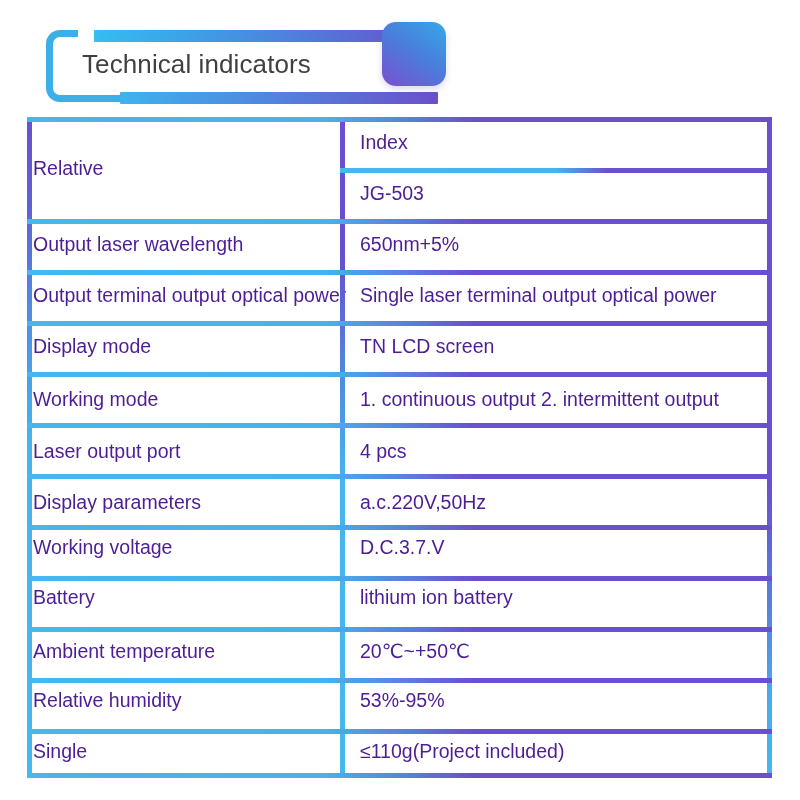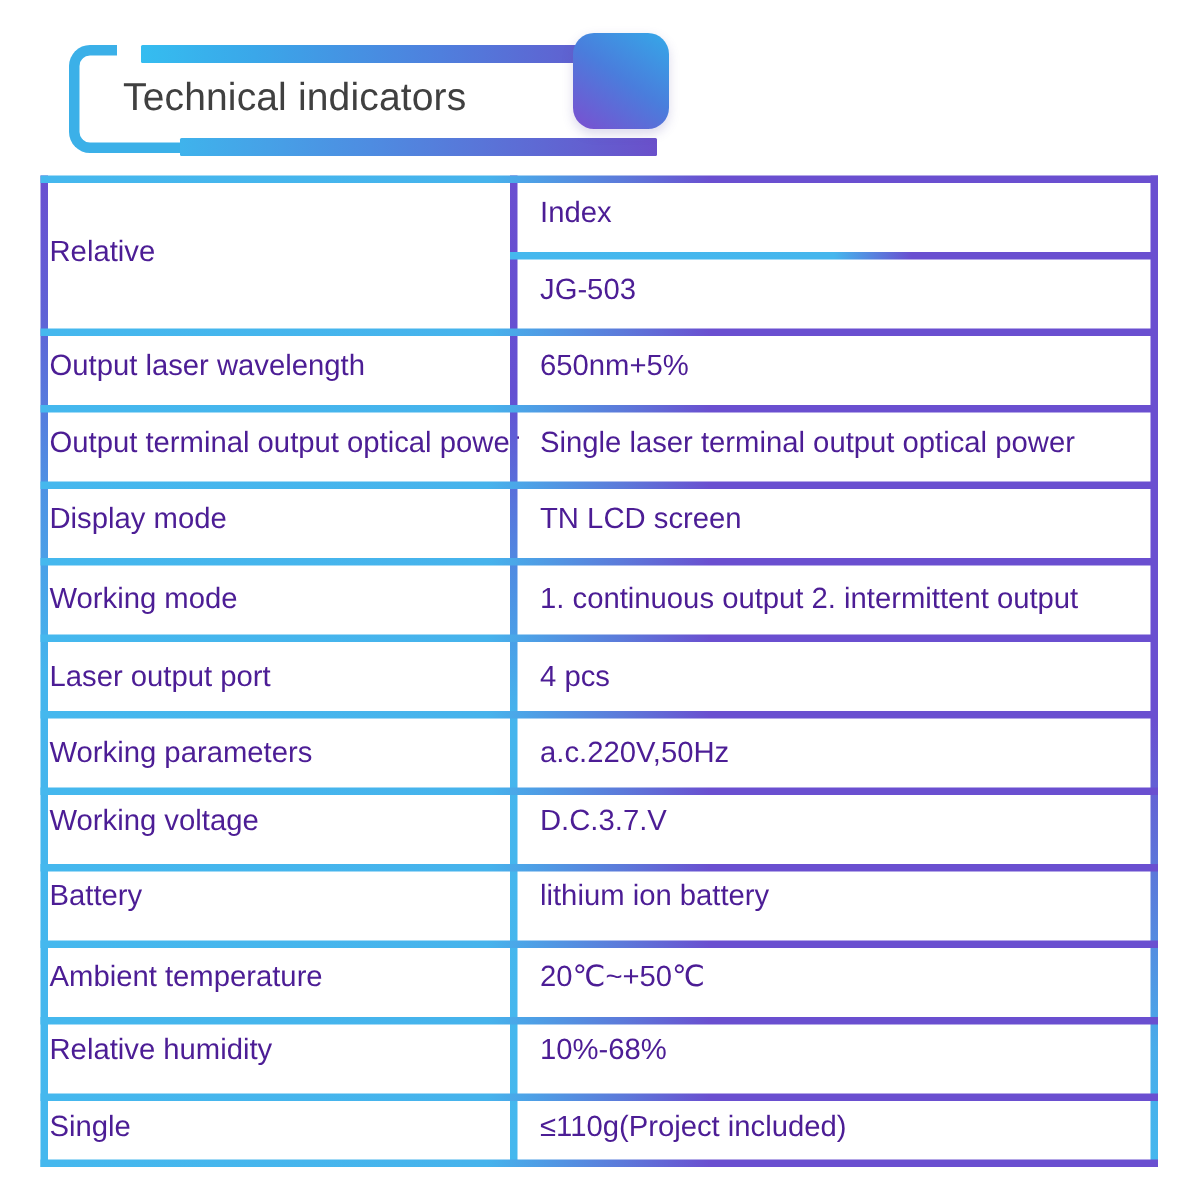--- a/index.html
+++ b/index.html
@@ -191,21 +191,21 @@
     <tr style="height:51px;">
       <td class="col-left">
           <span class="cell-text">Laser output port</span>
         </td>
       <td class="col-right">
           <span class="cell-text">4 pcs</span>
         </td>
     </tr>
     <tr style="height:51px;">
       <td class="col-left">
-          <span class="cell-text">Working parameters</span>
+          <span class="cell-text">Display parameters</span>
         </td>
       <td class="col-right">
           <span class="cell-text">a.c.220V,50Hz</span>
         </td>
     </tr>
     <tr style="height:38px;">
       <td class="col-left">
           <span class="cell-text">Working voltage</span>
         </td>
       <td class="col-right">
@@ -226,21 +226,21 @@
         </td>
       <td class="col-right">
           <span class="cell-text">20℃~+50℃</span>
         </td>
     </tr>
     <tr style="height:51px;">
       <td class="col-left">
           <span class="cell-text">Relative humidity</span>
         </td>
       <td class="col-right">
-          <span class="cell-text">10%-68%</span>
+          <span class="cell-text">53%-95%</span>
         </td>
     </tr>
     <tr style="height:51px;">
       <td class="col-left">
           <span class="cell-text">Single</span>
         </td>
       <td class="col-right">
           <span class="cell-text">≤110g(Project included)</span>
         </td>
     </tr>

